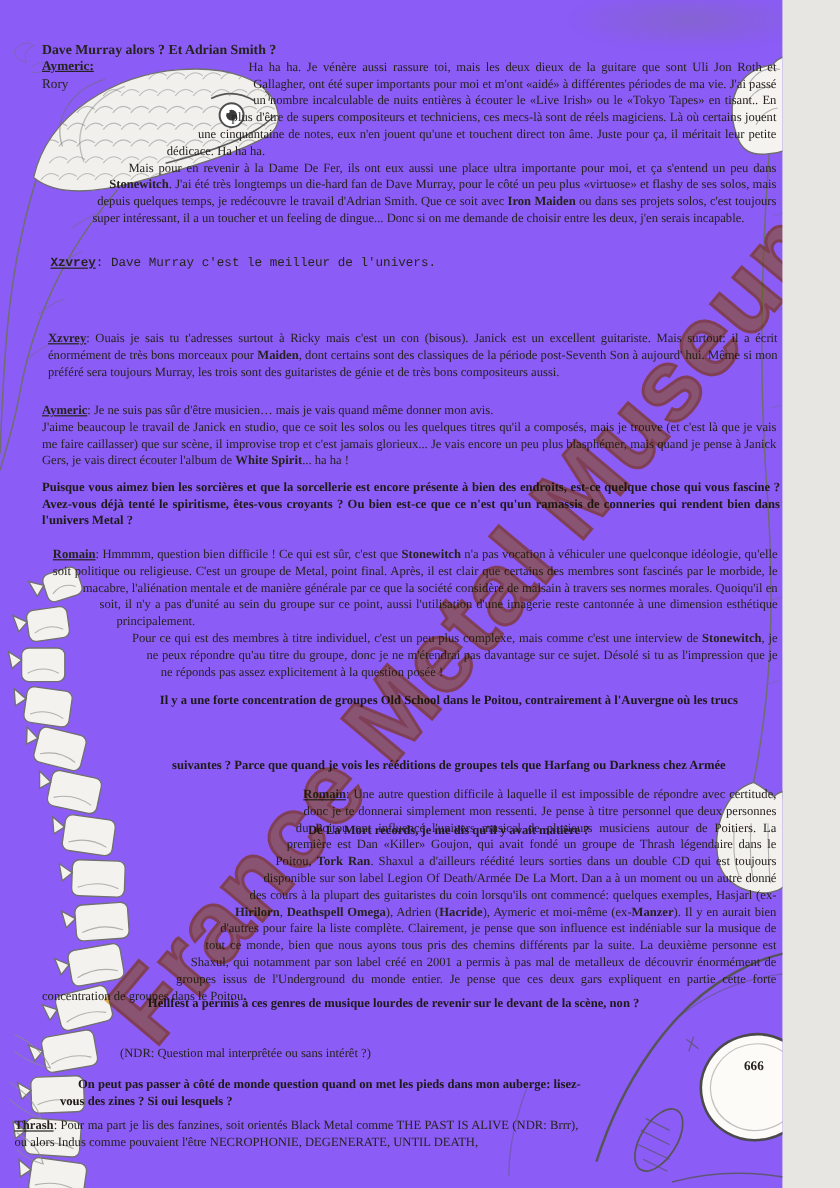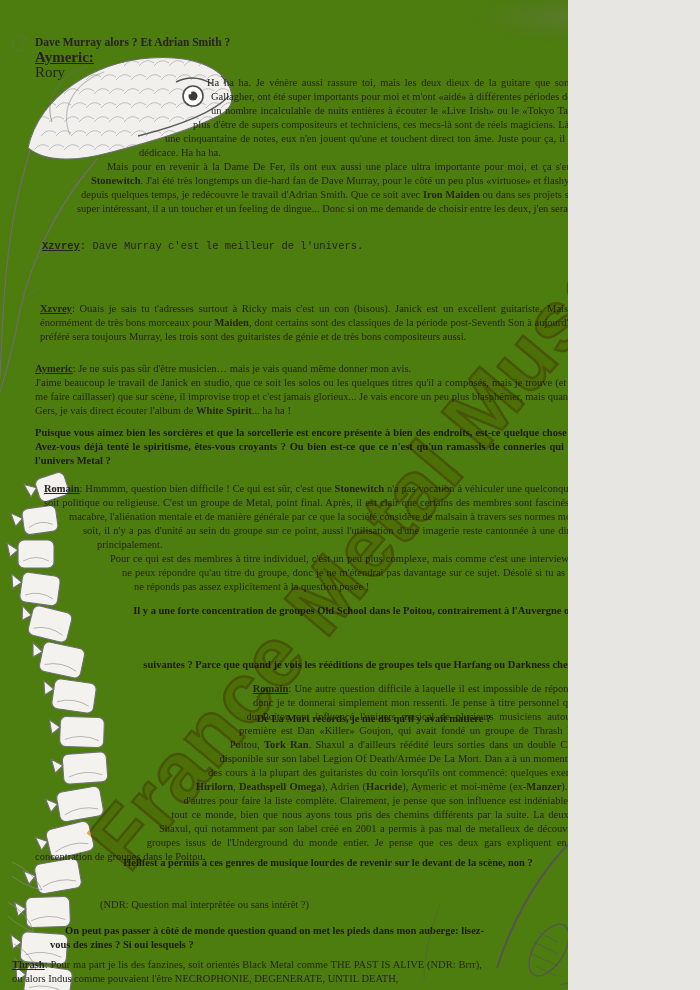--- a/index.html
+++ b/index.html
@@ -1,24 +1,24 @@
 <!DOCTYPE html>
 <html><head>
 <meta charset="utf-8">
 <style>
   html,body{margin:0;padding:0;background:#e8e6e2;}
-  .page{position:relative;width:568px;height:990px;background:#4d7c0f;overflow:hidden;
+  .page{position:relative;width:652px;height:990px;background:#8b5cf6;overflow:hidden;
         font-family:"Liberation Serif",serif;color:#26231f;}
-  .blk{position:absolute;font-size:10.5px;line-height:14px;margin-top:26px;}
+  .blk{position:absolute;font-size:10.5px;line-height:14px;}
   .j{text-align:justify;}
   .q{font-weight:bold;color:#1d1a17;}
   .b{font-weight:bold;}
   .u{text-decoration:underline;}
   .title{position:absolute;left:35px;top:36px;font-size:11.5px;font-weight:bold;}
-  .spk{position:absolute;left:35px;font-size:15px;}
+  .spk{position:absolute;left:35px;font-size:11px;}
   .fl{float:left;}
   .snakefloat{width:178px;height:150px;
     shape-outside:polygon(0 0,168px 0,176px 28px,158px 42px,130px 56px,104px 70px,72px 84px,56px 98px,46px 112px,42px 126px,38px 150px,0 150px);}
   .rom1float{width:94px;height:112px;
     shape-outside:polygon(0 0,2px 0,2px 28px,27px 28px,27px 42px,41px 42px,41px 56px,55px 56px,55px 70px,68px 70px,68px 84px,80px 84px,80px 98px,92px 98px,92px 112px,0 112px);}
   .rom2float{width:220px;height:168px;
     shape-outside:polygon(0 0,216px 0,218px 16px,204px 42px,192px 60px,180px 76px,166px 92px,152px 108px,138px 124px,124px 140px,110px 156px,102px 168px,0 168px);}
   .centerlines{display:flex;flex-direction:column;align-items:center;gap:40px;}
   .line{white-space:nowrap;}
   .wm{position:absolute;left:70px;top:825px;z-index:6;pointer-events:none;

